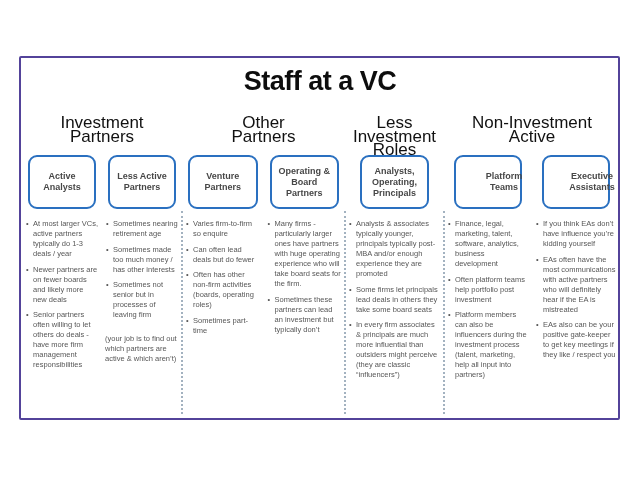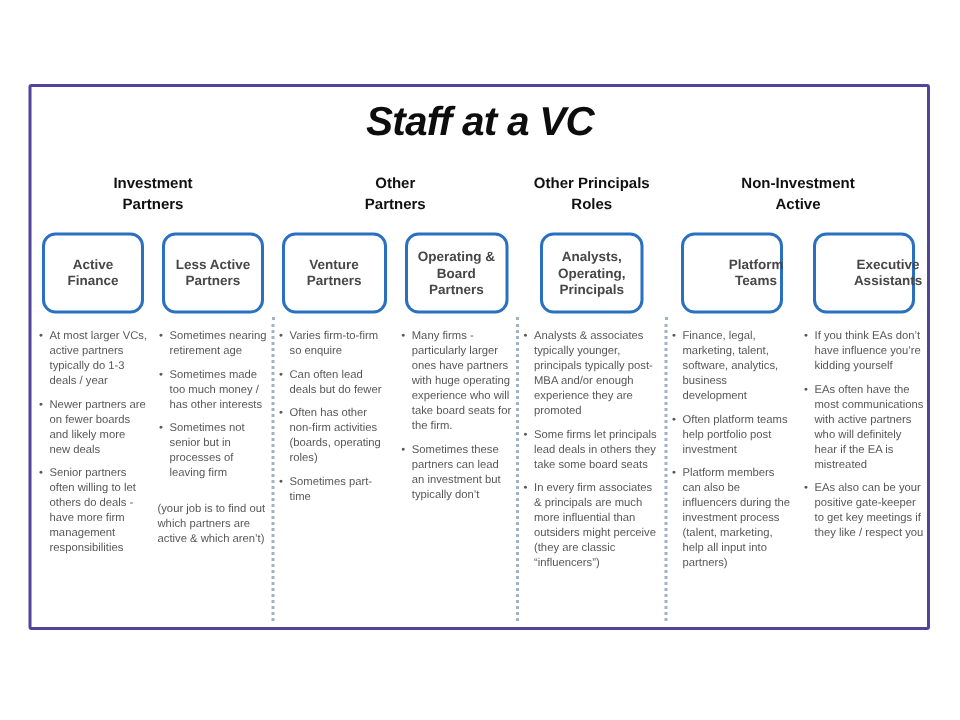--- a/index.html
+++ b/index.html
@@ -3,26 +3,26 @@
 <meta charset="utf-8">
 <style>
   html,body{margin:0;padding:0;background:#fff;}
   body{width:640px;height:480px;position:relative;overflow:hidden;
        font-family:"Liberation Sans","DejaVu Sans",sans-serif;}
   .slide{position:absolute;inset:0;background:#fff;}
   .frame{position:absolute;left:19px;top:56px;width:597px;height:360px;
          border:2.5px solid #53439a;border-radius:2px;background:#fff;}
   .title{position:absolute;left:0;top:66px;width:640px;margin:0;
          text-align:center;font-size:27px;font-weight:bold;color:#0d0d0d;
-         letter-spacing:-0.5px;font-style:italic;}
+         letter-spacing:-0.5px;}
   .content{position:absolute;left:22px;top:116px;width:598px;display:flex;}
   .group{box-sizing:border-box;}
   .g1{width:160px;} .g2{width:163px;} .g3{width:99px;} .g4{width:176px;}
   .ghead{height:30px;margin-bottom:9px;text-align:center;
-         font-size:10px;line-height:13.5px;font-weight:bold;color:#111;}
+         font-size:17px;line-height:13.5px;font-weight:normal;color:#111;}
   .cols{display:flex;}
   .col{flex:1;min-width:0;padding:0 2px;box-sizing:border-box;}
   .box{height:46px;margin:0 4px 10px;border:2px solid #2a70c0;border-radius:9px;
        background:#fff;display:flex;align-items:center;justify-content:center;
        text-align:center;font-size:9px;line-height:11px;font-weight:bold;
        color:#474747;padding:2px;}
   .g3 .box{margin:0 13px 10px;}
   .g4 .box{margin:0 8px 10px;padding-left:34px;}
   .bullets{list-style:none;margin:0;padding:0 1px;font-size:7.5px;
            line-height:10px;color:#575757;text-align:left;}
@@ -48,21 +48,21 @@
 
   <div class="content">
 
     <section class="group g1">
       <header class="ghead">
         <div>Investment</div>
         <div>Partners</div>
       </header>
       <div class="cols">
         <div class="col">
-          <div class="box">Active Finance</div>
+          <div class="box">Active Analysts</div>
           <ul class="bullets">
             <li>At most larger VCs, active partners typically do 1-3 deals / year</li>
             <li>Newer partners are on fewer boards and likely more new deals</li>
             <li>Senior partners often willing to let others do deals - have more firm management responsibilities</li>
           </ul>
         </div>
         <div class="col">
           <div class="box">Less Active Partners</div>
           <ul class="bullets">
             <li>Sometimes nearing retirement age</li>
@@ -94,21 +94,21 @@
           <ul class="bullets">
             <li>Many firms - particularly larger ones have partners with huge operating experience who will take board seats for the firm.</li>
             <li>Sometimes these partners can lead an investment but typically don’t</li>
           </ul>
         </div>
       </div>
     </section>
 
     <section class="group g3">
       <header class="ghead">
-        <div>Other Principals</div>
+        <div>Less Investment</div>
         <div>Roles</div>
       </header>
       <div class="cols">
         <div class="col">
           <div class="box">Analysts, Operating, Principals</div>
           <ul class="bullets">
             <li>Analysts &amp; associates typically younger, principals typically post-MBA and/or enough experience they are promoted</li>
             <li>Some firms let principals lead deals in others they take some board seats</li>
             <li>In every firm associates &amp; principals are much more influential than outsiders might perceive (they are classic “influencers”)</li>
           </ul>

